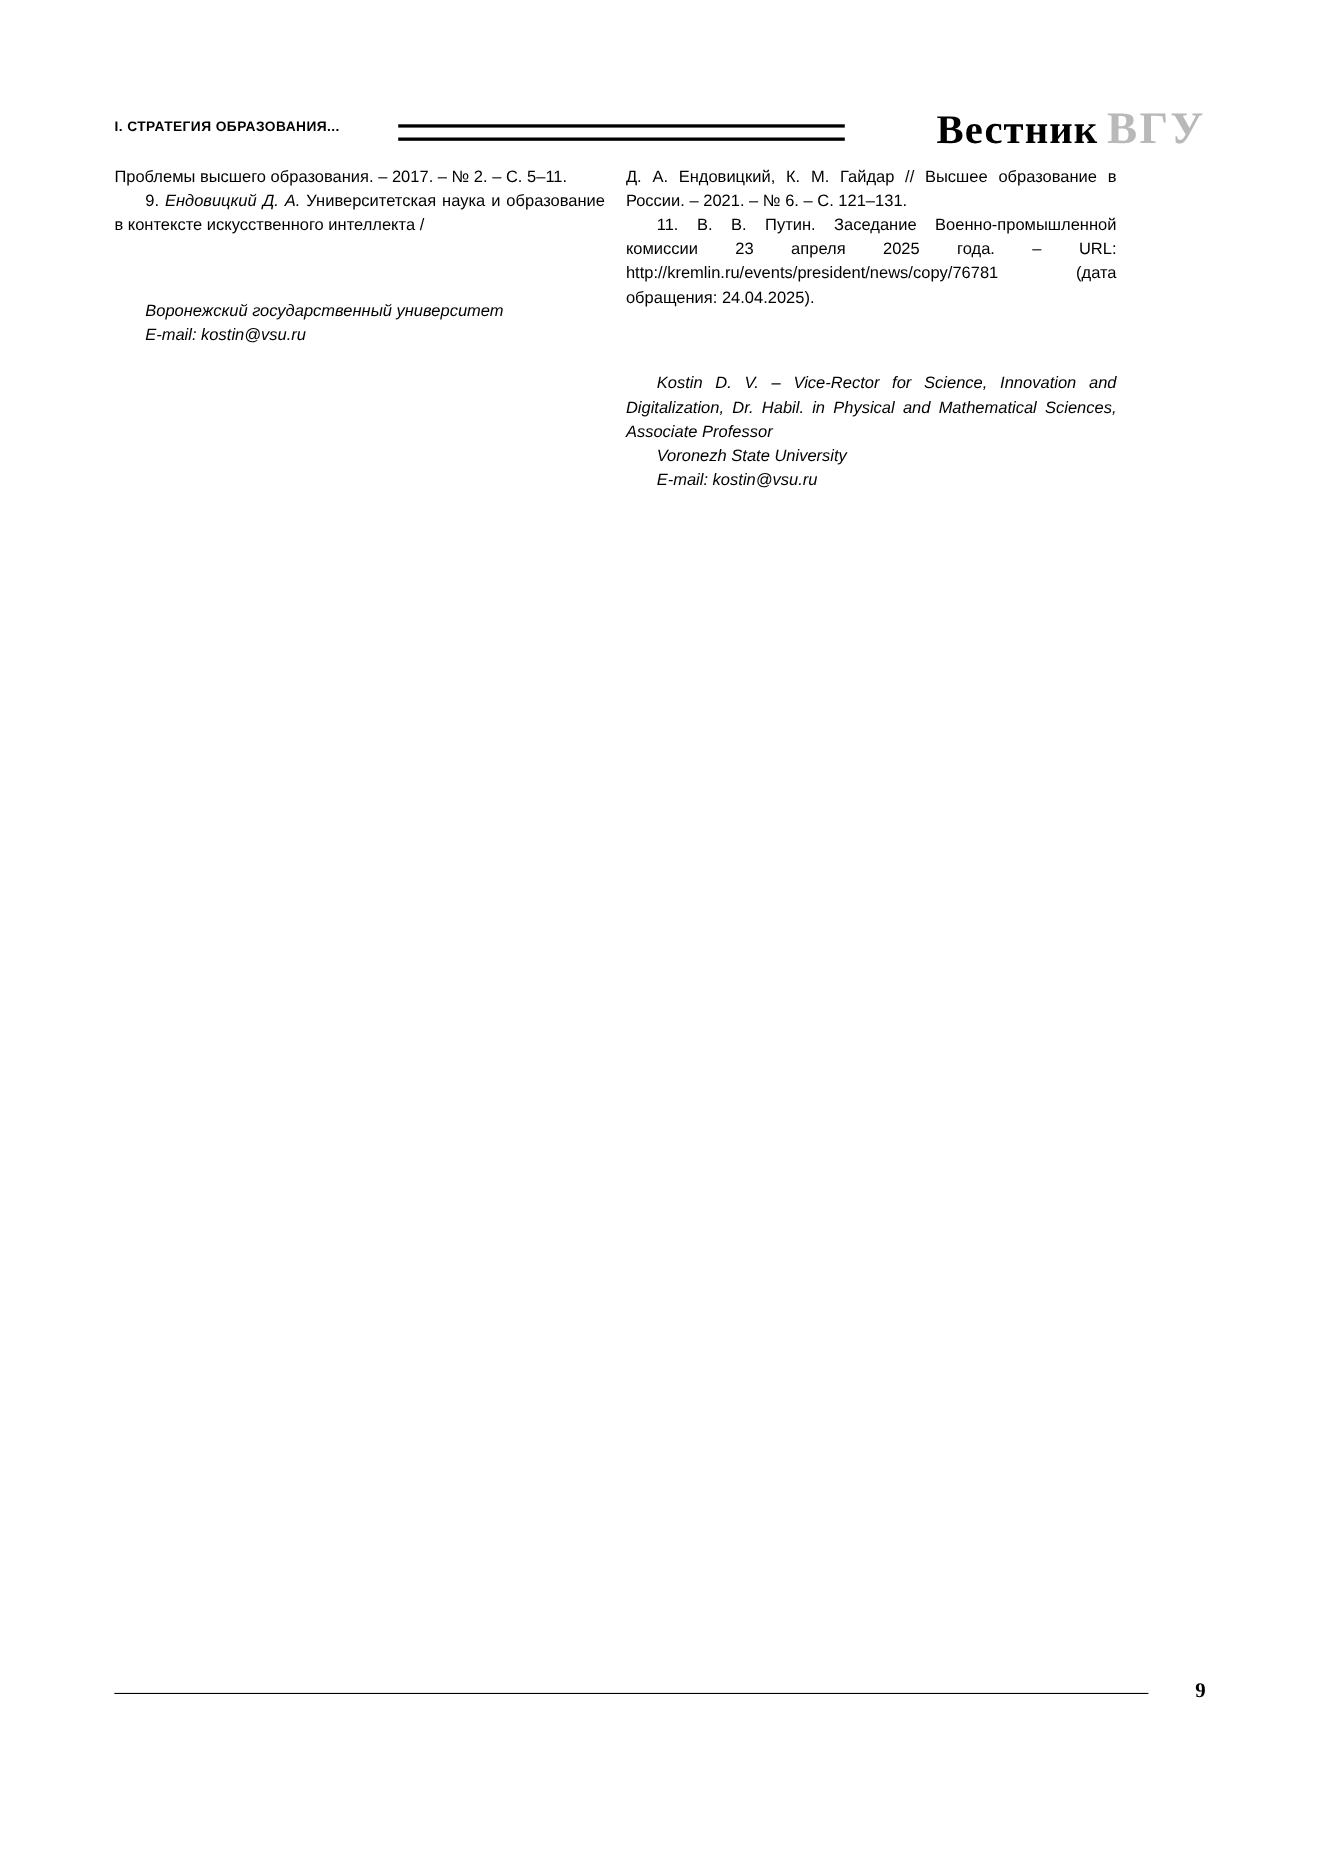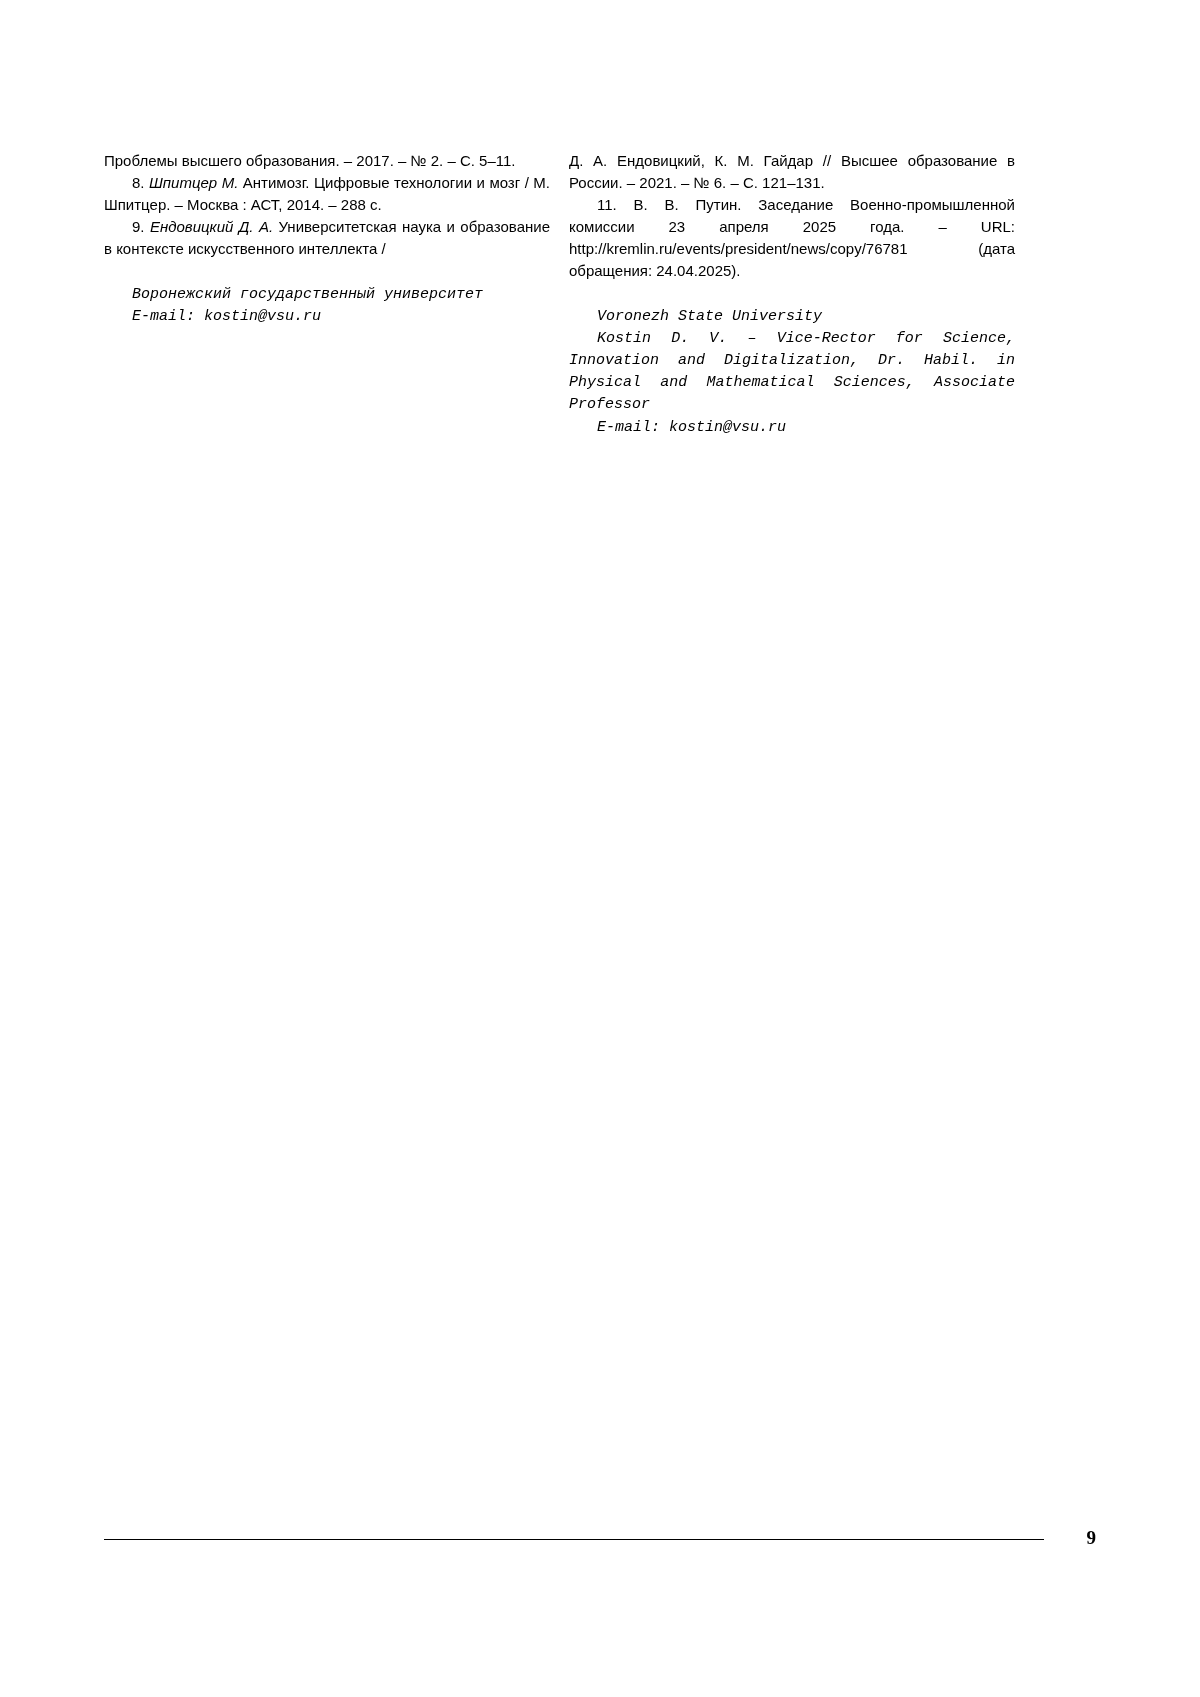--- a/index.html
+++ b/index.html
@@ -85,24 +85,23 @@
   p {
     margin: 0;
     text-align: justify;
     text-justify: inter-word;
   }
   p.cont { text-indent: 0; }
   p.ref { text-indent: 28px; }
   .it { font-style: italic; }
 
   .affil {
-    margin-top: 24px;
+    margin-top: 56px;
     font-style: italic;
     text-align: justify;
-    font-family: Liberation Mono, monospace;
   }
   .affil p { font-style: italic; }
   .affil .ind { text-indent: 28px; }
 
   
   .footer {
     position: absolute;
     left: 104px;
     bottom: 144px;
     width: 992px;
@@ -122,33 +121,35 @@
     font-size: 19px;
     font-weight: bold;
     font-family: "Liberation Serif", serif;
   }
 </style>
 </head>
 <body>
 
 <div class="page">
 
+  <div class="header">
+    <div class="header-left">I. СТРАТЕГИЯ ОБРАЗОВАНИЯ...</div>
+    <div class="header-rule"></div>
+    <div class="brand">
+      <span class="vestnik">Вестник</span><span class="vgu">ВГУ</span>
+    </div>
+  </div>
 
   <div class="columns">
 
     <div class="col left">
 
       <p class="cont">Проблемы высшего образования. – 2017. – № 2. – С. 5–11.</p>
 
 
-      <p class="ref">
-        <span>8.</span>
-        <span class="it">Шпитцер М.</span>
-        <span>Антимозг. Цифровые технологии и мозг / М. Шпитцер. – Москва : АСТ, 2014. – 288 с.</span>
-      </p>
 
       <p class="ref">
         <span>9.</span>
         <span class="it">Ендовицкий Д. А.</span>
         <span>Университетская наука и образование в контексте искусственного интеллекта /</span>
       </p>
 
       <div class="affil">
         <p class="ind">Воронежский государственный университет</p>
         <p class="ind">E-mail: kostin@vsu.ru</p>
@@ -160,22 +161,22 @@
 
       <p class="cont">Д. А. Ендовицкий, К. М. Гайдар // Высшее образование в России. – 2021. – № 6. – С. 121–131.</p>
 
 
       <p class="ref">
         <span>11.</span>
         <span>В. В. Путин. Заседание Военно-промышленной комиссии 23 апреля 2025 года. – URL: http://kremlin.ru/events/president/news/copy/76781 (дата обращения: 24.04.2025).</span>
       </p>
 
       <div class="affil">
+        <p class="ind">Kostin D. V. – Vice-Rector for Science, Innovation and Digitalization, Dr. Habil. in Physical and Mathematical Sciences, Associate Professor</p>
         <p class="ind">Voronezh State University</p>
-        <p class="ind">Kostin D. V. – Vice-Rector for Science, Innovation and Digitalization, Dr. Habil. in Physical and Mathematical Sciences, Associate Professor</p>
         <p class="ind">E-mail: kostin@vsu.ru</p>
       </div>
 
     </div>
   </div>
 
   <div class="footer">
     <div class="footer-rule"></div>
     <div class="page-num">9</div>
   </div>

